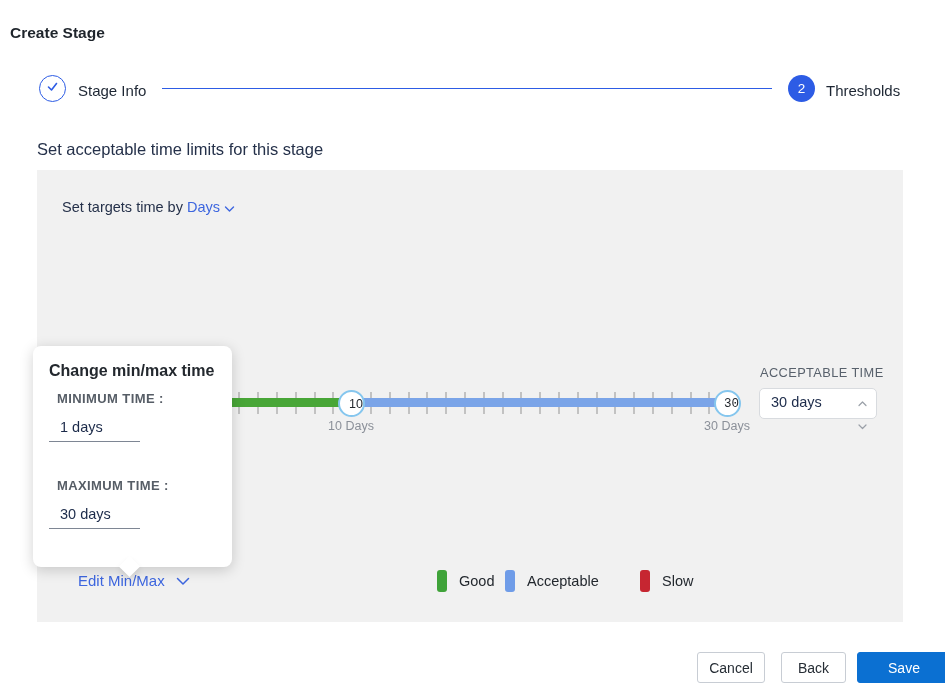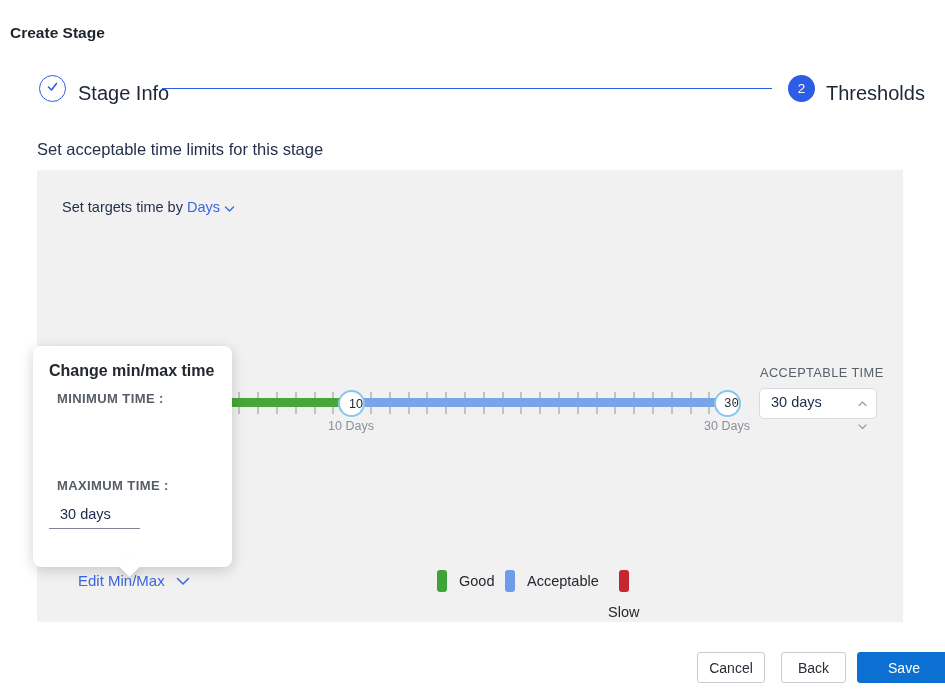--- a/index.html
+++ b/index.html
@@ -7,21 +7,21 @@
     font-family:"Liberation Sans", sans-serif; color:#22272e; }
   #root { position:relative; width:945px; height:697px; overflow:hidden; background:#fff; }
 
   .page-title { position:absolute; left:10px; top:24px; font-size:15.5px; font-weight:700; color:#1e242b; }
 
   
   .step-circle { position:absolute; width:27px; height:27px; border-radius:50%;
     display:flex; align-items:center; justify-content:center; }
   .step1 { left:39px; top:75px; border:1.5px solid #2d5ce5; background:#fff; }
   .step2 { left:788px; top:75px; background:#2d5ce5; color:#fff; font-size:13.5px; font-weight:500; }
-  .step-label { position:absolute; top:82px; font-size:20px; color:#1d2633; }
+  .step-label { position:absolute; top:82px; font-size:15px; color:#1d2633; }
   .step-label.s1 { left:78px; }
   .step-label.s2 { left:826px; }
   .step-line { position:absolute; left:162px; top:88px; width:610px; height:1.4px; background:#2d5ce5; }
 
   .section-heading { position:absolute; left:37px; top:140px; font-size:16.5px; color:#25314a; }
 
   .panel { position:absolute; left:37px; top:170px; width:866px; height:452px; background:#f1f1f1; }
 
   .target-row { position:absolute; left:62px; top:199px; font-size:14.5px; color:#25314a; }
   .days-link { color:#3d66df; cursor:pointer; }
@@ -70,21 +70,21 @@
   .field-input.max { top:153px; }
 
   
   .edit-link { position:absolute; left:78px; top:572px; font-size:15px; color:#3d66df;
     cursor:pointer; display:flex; align-items:center; gap:11px; z-index:4; }
 
   
   .legend-item { position:absolute; top:570px; display:flex; align-items:center; gap:12px; }
   .legend-item.l0 { left:437px; }
   .legend-item.l1 { left:505px; }
-  .legend-item.l2 { left:608px;flex-direction:column; }
+  .legend-item.l2 { left:640px; }
   .legend-swatch { width:10px; height:22px; border-radius:3px; }
   .legend-text { font-size:14.5px; color:#23282e; }
 
   
   .btn { position:absolute; top:652px; height:31px; border-radius:3px; font-size:14px;
     font-family:"Liberation Sans", sans-serif; cursor:pointer; display:flex; align-items:center;
     justify-content:center; }
   .btn-cancel { left:697px; width:68px; background:#fff; border:1px solid #c8cdd4; color:#272e36; }
   .btn-back { left:781px; width:65px; background:#fff; border:1px solid #c8cdd4; color:#272e36; }
   .btn-save { left:857px; width:94px; background:#0b70d2; border:1px solid #0b70d2; color:#fff; }
@@ -174,20 +174,21 @@
   </div>
   <div class="legend-item l2">
     <span class="legend-swatch" style="background-color: rgb(198, 38, 49);"></span>
     <span class="legend-text">Slow</span>
   </div>
 
   <div class="popup">
     <div class="popup-tail"></div>
     <div class="popup-title">Change min/max time</div>
     <div class="field-label min">MINIMUM TIME :</div>
+    <input class="field-input min" type="text" value="1 days" style="">
     <div class="field-label max">MAXIMUM TIME :</div>
     <input class="field-input max" type="text" value="30 days" style="">
   </div>
 
   <div class="btn btn-cancel">Cancel</div>
   <div class="btn btn-back">Back</div>
   <div class="btn btn-save">Save</div>
 
 </div>
 

